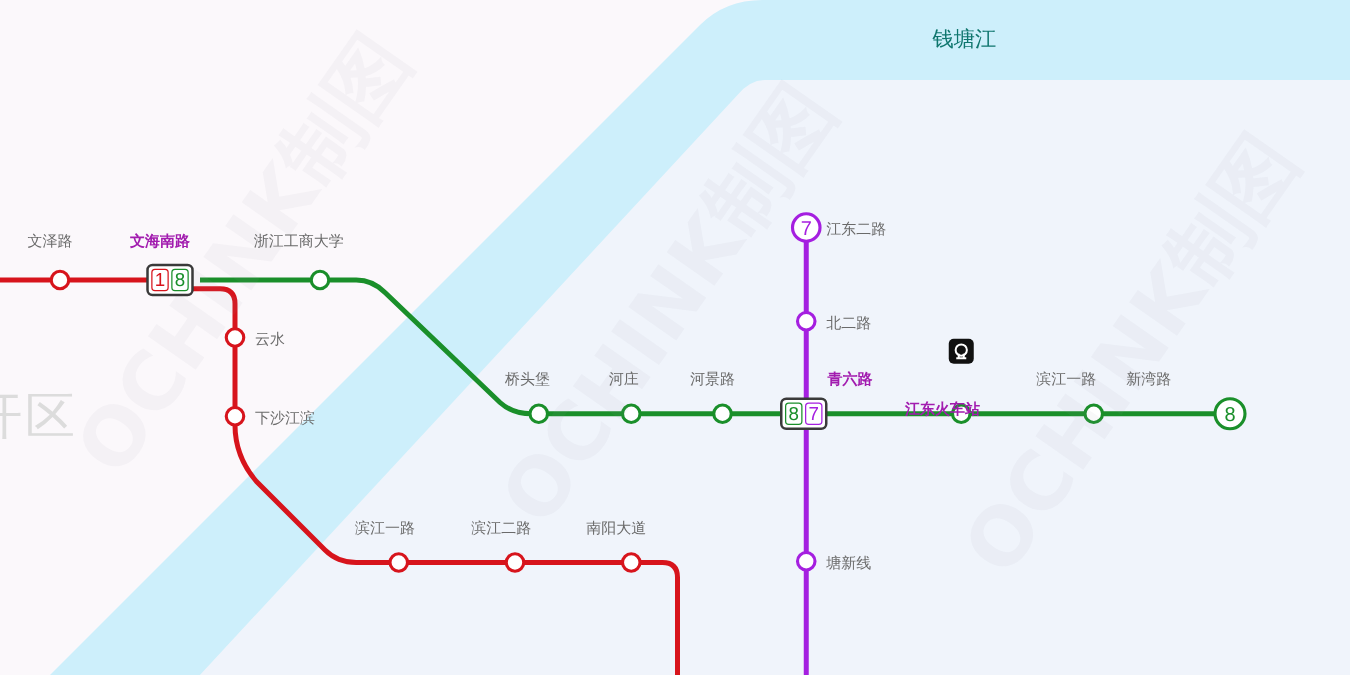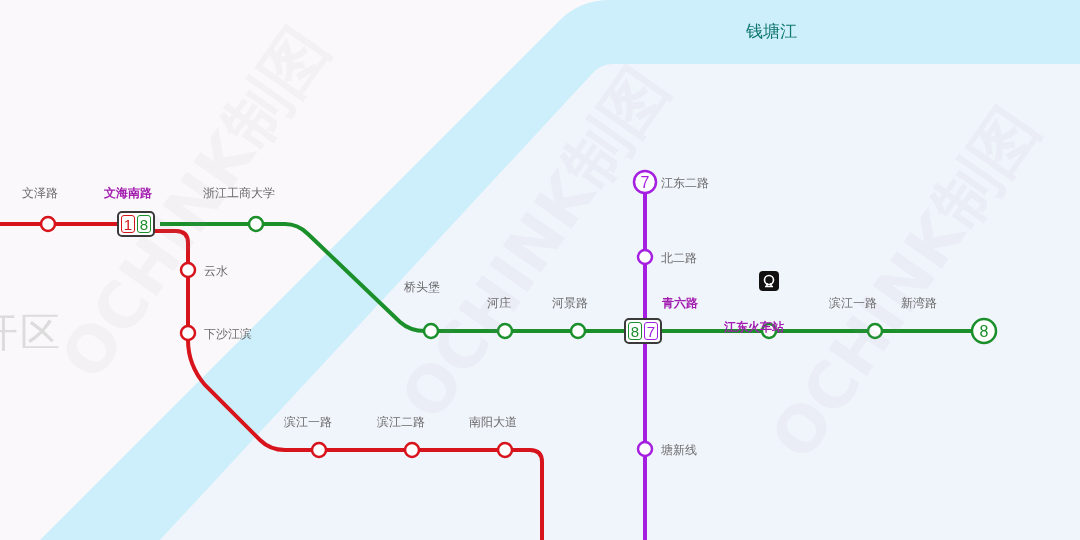--- a/index.html
+++ b/index.html
@@ -101,21 +101,21 @@
 </div>
 
 <div class="label" style="left:22px;top:183px;">文泽路</div>
 <div class="label bold" style="left:104px;top:183px;">文海南路</div>
 <div class="label" style="left:203px;top:183px;">浙江工商大学</div>
 <div class="label" style="left:204px;top:261px;">云水</div>
 <div class="label" style="left:204px;top:324px;">下沙江滨</div>
 <div class="label" style="left:284px;top:412px;">滨江一路</div>
 <div class="label" style="left:377px;top:412px;">滨江二路</div>
 <div class="label" style="left:469px;top:412px;">南阳大道</div>
-<div class="label" style="left:404px;top:277px;text-align:center;">桥头堡</div>
+<div class="label" style="left:404px;top:293px;text-align:center;">桥头堡</div>
 <div class="label" style="left:487px;top:293px;">河庄</div>
 <div class="label" style="left:552px;top:293px;">河景路</div>
 <div class="label bold" style="left:662px;top:293px;text-align:center;">青六路</div>
 <div class="label bold" style="left:724px;top:293px;margin-top:24px;">江东火车站</div>
 <div class="label" style="left:829px;top:293px;">滨江一路</div>
 <div class="label" style="left:901px;top:293px;">新湾路</div>
 <div class="label" style="left:661px;top:173px;">江东二路</div>
 <div class="label" style="left:661px;top:248px;">北二路</div>
 <div class="label" style="left:661px;top:440px;">塘新线</div>
 

